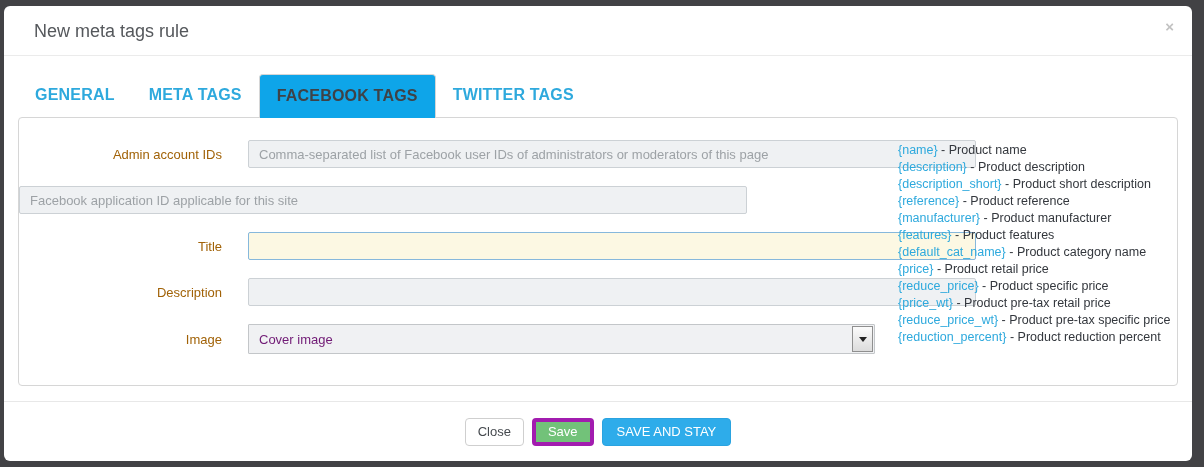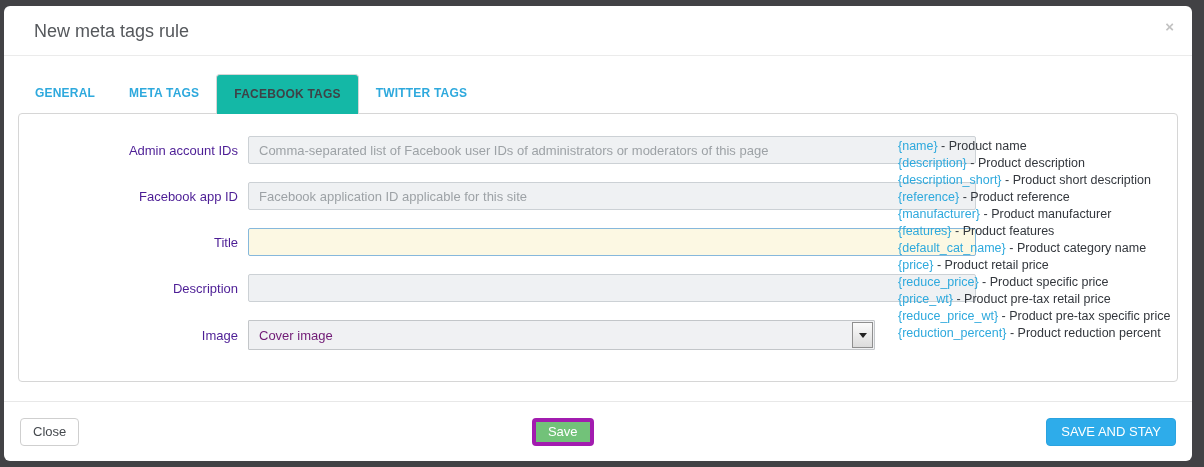--- a/index.html
+++ b/index.html
@@ -21,39 +21,39 @@
   .close-x {
     position:absolute; right:18px; top:13px;
     color:#c2c2c2; font-size:15px; font-weight:bold; line-height:1; cursor:pointer;
   }
   .header-divider { border-bottom:1px solid #ebebeb; }
   
   .modal-body { flex:1; padding:18px 14px 0 14px; }
   .tabs { display:flex; position:relative; z-index:2; }
   .tab {
     padding:12px 17px 13px 17px;
-    font-size:12px; font-weight:bold; letter-spacing:0.2px;
+    font-size:16px; font-weight:bold; letter-spacing:0.2px;
     color:#2ea9dd; cursor:pointer; white-space:nowrap;
   }
   .tab.active {
-    background:#14b8a6; color:#3e4247;
+    background:#0ea5e9; color:#3e4247;
     border:1px solid #d6d6d6; border-bottom:none;
     border-radius:4px 4px 0 0;
     margin-bottom:-1px;
   }
   .panel {
     border:1px solid #d6d6d6; border-radius:4px; background:#fff;
     height:269px; padding:22px 10px 0 0;
     display:flex;
   }
   .form-col { width:866px; flex:none; }
   .form-row { display:flex; align-items:center; margin-bottom:18px; }
   .form-label {
-    width:229px; flex:none; text-align:right; padding-right:10px;
-    font-size:13px; color:#4c1d95;
+    width:229px; flex:none; text-align:right; padding-right:26px;
+    font-size:13px; color:#a16207;
   }
   .inp {
     width:728px; height:28px; flex:none;
     border:1px solid #ccd1d5; border-radius:2px;
     background:#eff1f3; padding:0 10px;
     font-family:"Liberation Sans", sans-serif;
     font-size:13px; color:#3f4247;
   }
   .inp::placeholder { color:#9da2a6; opacity:1; }
   .inp.title-field { background:#fcf8e3; border:1px solid #86b8dc; }
@@ -77,21 +77,21 @@
     content:""; width:0; height:0;
     border-left:4px solid transparent; border-right:4px solid transparent;
     border-top:5px solid #222;
   }
   .vars-col { padding-left:13px; padding-top:2px; font-size:12.5px; line-height:17px; color:#33373d; }
   .var-row { white-space:nowrap; }
   .token { color:#2ea9dd; cursor:pointer;margin-top:8px; }
   
   .modal-footer {
     height:60px; border-top:1px solid #e8e8e8;
-    display:flex; align-items:center; justify-content:space-between;
+    display:flex; align-items:center; justify-content:center;
     padding:0 16px; gap:8px;
   }
   .btn {
     height:28px; border-radius:4px; font-family:"Liberation Sans", sans-serif;
     font-size:13px; padding:0 12px; cursor:pointer; border:1px solid transparent;
   }
   .btn-close { background:#ffffff; border:1px solid #cfcfcf; color:#45494e; }
   .btn-save { background:#72c279; border:4px solid #a21caf; color:#ffffff; }
   .btn-save-stay { background:#2eacea; border:1px solid #2aa3e0; color:#ffffff; padding:0 14px; }
 </style>
@@ -118,21 +118,20 @@
     <div class="panel">
 
       <div class="form-col">
 
         <div class="form-row">
           <label class="form-label">Admin account IDs</label>
           <input class="inp" type="text" placeholder="Comma-separated list of Facebook user IDs of administrators or moderators of this page" style="">
         </div>
 
         <div class="form-row">
-          <label class="form-label">Facebook app ID</label>
           <input class="inp" type="text" placeholder="Facebook application ID applicable for this site" style="">
         </div>
 
         <div class="form-row">
           <label class="form-label">Title</label>
           <input class="inp title-field" type="text" placeholder="" style="">
         </div>
 
         <div class="form-row">
           <label class="form-label">Description</label>

